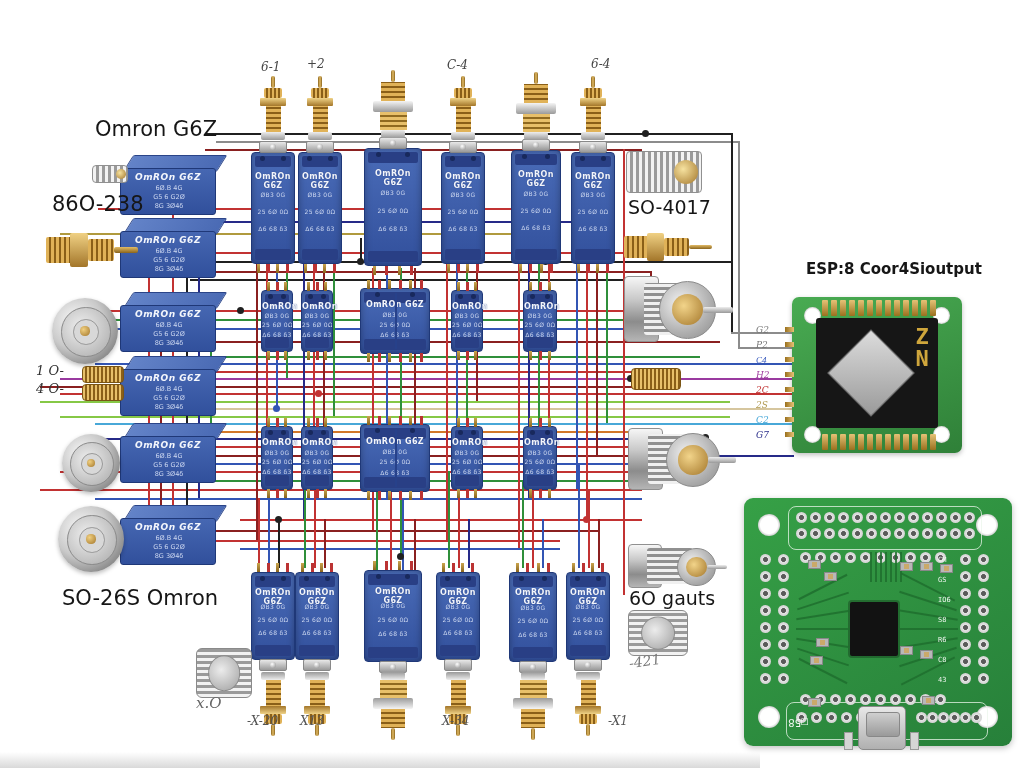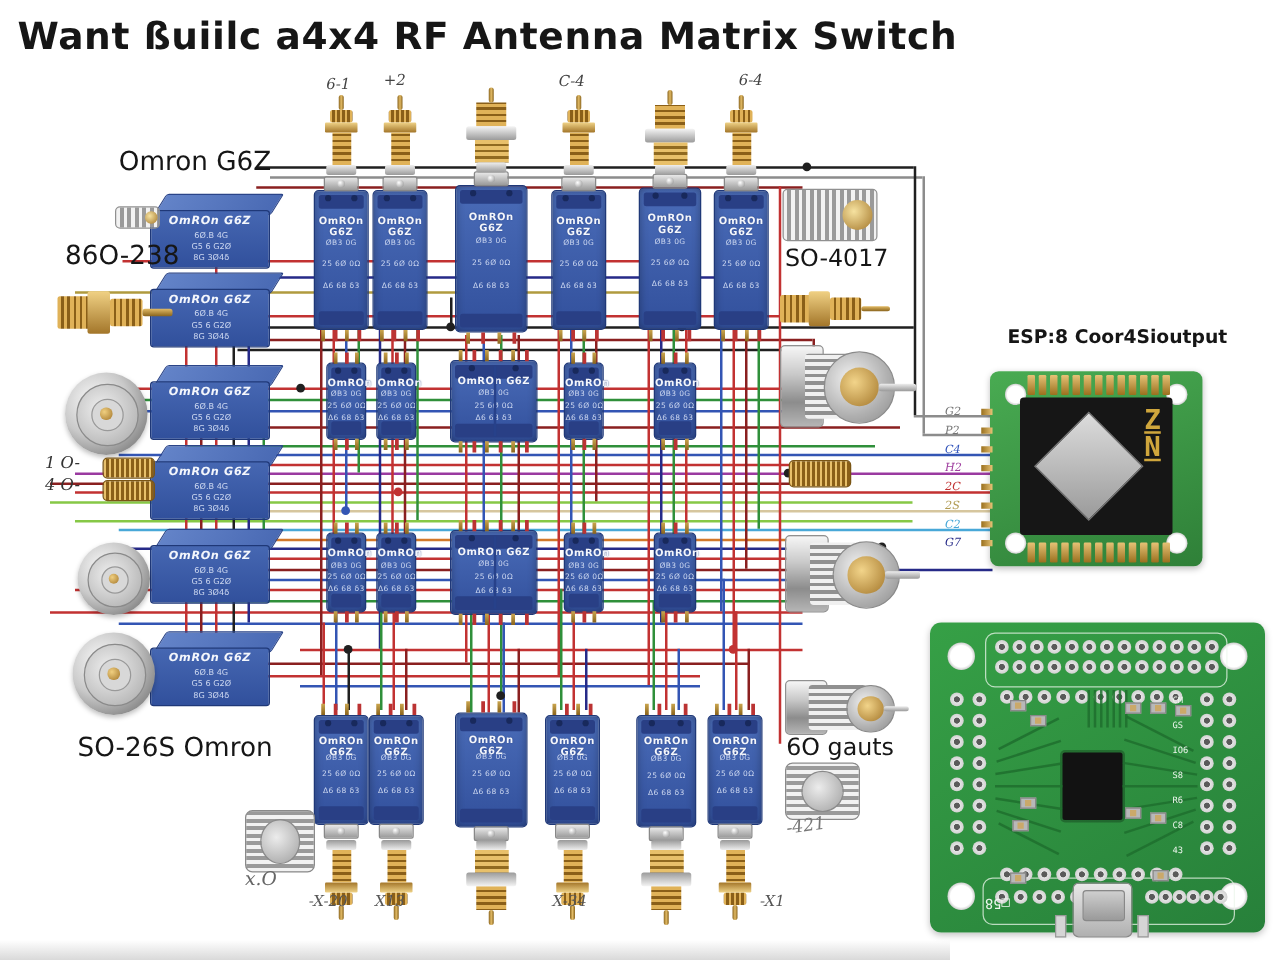--- a/index.html
+++ b/index.html
@@ -101,21 +101,21 @@
   
   #esp{position:absolute;left:792px;top:297px;width:170px;height:156px;border-radius:7px;
     background:linear-gradient(160deg,#49ab52,#2f8038);box-shadow:0 2px 5px rgba(0,0,0,.25);}
   .hole{position:absolute;border-radius:50%;background:radial-gradient(circle,#fff 55%,#cfcfcf 70%,#9a9a9a);}
   .pins13{position:absolute;display:flex;gap:3px;}
   .pins13 i{width:6px;height:16px;background:linear-gradient(180deg,#e6c276,#9a701e);border-radius:1px;}
   #espmod{position:absolute;left:24px;top:21px;width:122px;height:110px;background:#161616;border-radius:3px;}
   #shield{position:absolute;left:24px;top:24px;width:60px;height:60px;transform:rotate(45deg);
     background:linear-gradient(135deg,#dcdcdc,#9a9a9a);border:1px solid #777;}
   #ant{position:absolute;right:2px;top:8px;width:28px;bottom:8px;color:#cfa63c;font-weight:bold;
-    font-size:22px;line-height:22px;text-align:center;font-family:"DejaVu Sans Mono",monospace;text-decoration:underline;}
+    font-size:22px;line-height:22px;text-align:center;font-family:"DejaVu Sans Mono",monospace;}
   .stub{position:absolute;width:9px;height:5px;background:linear-gradient(90deg,#9a701e,#e6c276);}
   
   #pcb{position:absolute;left:744px;top:498px;width:268px;height:248px;border-radius:9px;
     background:linear-gradient(150deg,#36a046,#27803a);box-shadow:0 2px 6px rgba(0,0,0,.25);}
   .ph{position:absolute;width:11px;height:11px;border-radius:50%;
     background:radial-gradient(circle,#5a5a5a 28%,#e4e4e4 34%,#cfcfcf 75%,#9a9a9a);}
   .silkbox{position:absolute;border:1px solid rgba(235,245,235,.75);border-radius:8px;}
   #chip{position:absolute;left:106px;top:104px;width:48px;height:54px;background:#121212;border-radius:2px;
     box-shadow:0 0 0 2px rgba(0,0,0,.25);}
   .trace{position:absolute;height:2px;background:#1e6e2e;opacity:.85;}
@@ -125,21 +125,20 @@
     background:linear-gradient(180deg,#e8e8e8,#b0b0b0);border:1px solid #8a8a8a;}
   #usb:after{content:"";position:absolute;left:15%;top:12%;width:70%;height:55%;border-radius:3px;
     background:linear-gradient(180deg,#cfcfcf,#9a9a9a);border:1px solid #888;}
   .usbtab{position:absolute;width:7px;height:16px;background:#d5d5d5;border:1px solid #999;top:234px;}
   .silktxt{position:absolute;color:#eef6ee;font-size:7px;font-family:"DejaVu Sans Mono",monospace;}
 </style>
 </head>
 <body>
 
 <div id="stage">
-  <div id="title">Want ßuiilc a4x4 RF Antenna Matrix Switch</div>
   <div id="wires">
       <div class="wire" style="left: 205px; top: 133px; width: 526px; height: 2px; background: rgb(32, 32, 32);"></div>
       <div class="wire" style="left: 216px; top: 141px; width: 522px; height: 2px; background: rgb(140, 140, 140);"></div>
       <div class="wire" style="left: 205px; top: 149px; width: 437px; height: 2px; background: rgb(138, 32, 32);"></div>
       <div class="wire" style="left: 98px; top: 208px; width: 462px; height: 2px; background: rgb(194, 50, 50);"></div>
       <div class="wire" style="left: 140px; top: 221px; width: 435px; height: 2px; background: rgb(38, 42, 136);"></div>
       <div class="wire" style="left: 60px; top: 233px; width: 498px; height: 2px; background: rgb(176, 154, 62);"></div>
       <div class="wire" style="left: 140px; top: 252px; width: 506px; height: 2px; background: rgb(194, 50, 50);"></div>
       <div class="wire" style="left: 188px; top: 261px; width: 543px; height: 2px; background: rgb(32, 32, 32);"></div>
       <div class="wire" style="left: 215px; top: 271px; width: 435px; height: 2px; background: rgb(138, 32, 32);"></div>
@@ -933,21 +932,21 @@
       <div class="lbl hand" style="left: 447px; top: 58px; font-size: 12px; color: rgb(68, 68, 68); font-weight: normal;">C-4</div>
       <div class="lbl hand" style="left: 591px; top: 57px; font-size: 12px; color: rgb(68, 68, 68); font-weight: normal;">6-4</div>
       <div class="lbl hand" style="left: 247px; top: 714px; font-size: 12px; color: rgb(85, 85, 85); font-weight: normal;">-X-20</div>
       <div class="lbl hand" style="left: 300px; top: 714px; font-size: 12px; color: rgb(85, 85, 85); font-weight: normal;">X13</div>
       <div class="lbl hand" style="left: 442px; top: 714px; font-size: 12px; color: rgb(85, 85, 85); font-weight: normal;">X-34</div>
       <div class="lbl hand" style="left: 608px; top: 714px; font-size: 12px; color: rgb(85, 85, 85); font-weight: normal;">-X1</div>
       <div class="lbl hand" style="left: 36px; top: 363px; font-size: 13px; color: rgb(51, 51, 51); font-weight: normal;">1 O-</div>
       <div class="lbl hand" style="left: 36px; top: 381px; font-size: 13px; color: rgb(51, 51, 51); font-weight: normal;">4 O-</div>
       <div class="lbl hand" style="left: 756px; top: 325px; font-size: 9px; color: rgb(119, 119, 119);">G2</div>
       <div class="lbl hand" style="left: 756px; top: 340px; font-size: 9px; color: rgb(119, 119, 119);">P2</div>
-      <div class="lbl hand" style="left: 756px; top: 355px; font-size: 9px; color: rgb(51, 85, 187);">C4</div>
+      <div class="lbl hand" style="left: 756px; top: 355px; font-size: 9px; color: rgb(51, 85, 187); font-family: Liberation Serif, serif;">C4</div>
       <div class="lbl hand" style="left: 756px; top: 370px; font-size: 9px; color: rgb(160, 64, 160);">H2</div>
       <div class="lbl hand" style="left: 756px; top: 385px; font-size: 9px; color: rgb(192, 48, 48);">2C</div>
       <div class="lbl hand" style="left: 756px; top: 400px; font-size: 9px; color: rgb(176, 154, 80);">2S</div>
       <div class="lbl hand" style="left: 756px; top: 415px; font-size: 9px; color: rgb(72, 168, 216);">C2</div>
       <div class="lbl hand" style="left: 756px; top: 430px; font-size: 9px; color: rgb(38, 42, 136);">G7</div>
     </div>
 
   <div id="esp">
     <div class="hole" style="left:12px;top:10px;width:17px;height:17px"></div>
     <div class="hole" style="right:12px;top:10px;width:17px;height:17px"></div>

